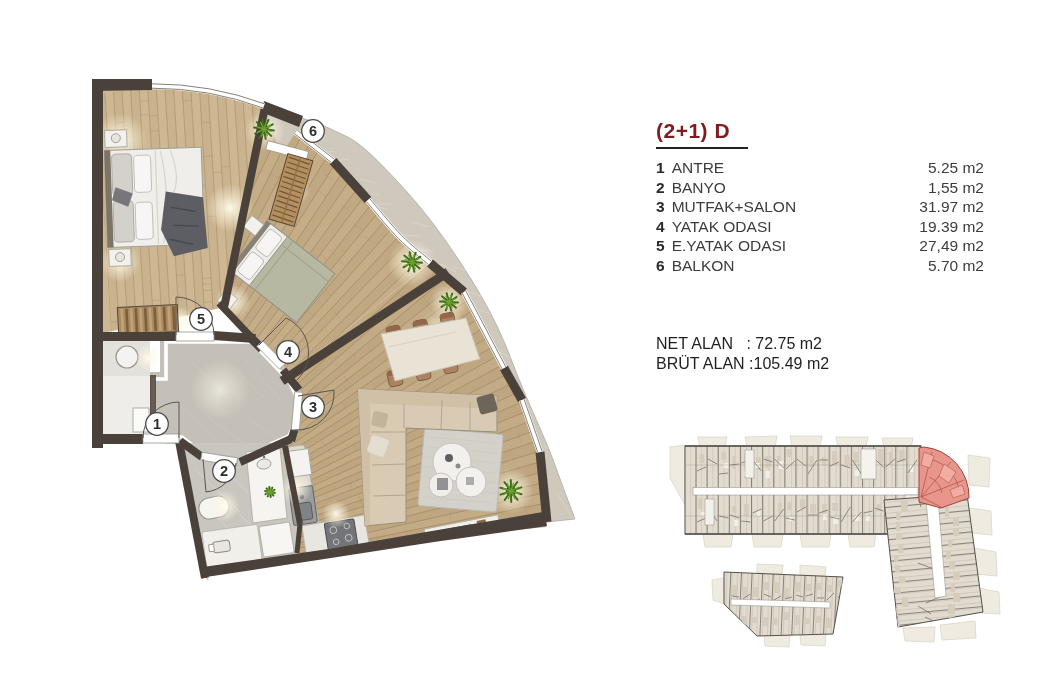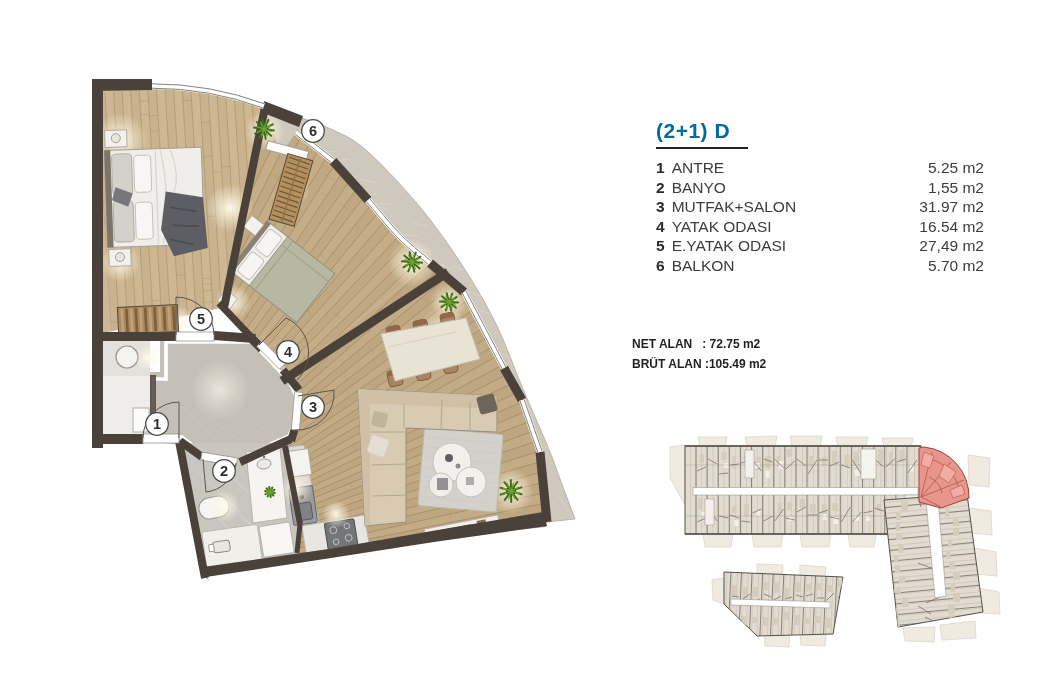--- a/index.html
+++ b/index.html
@@ -1,23 +1,23 @@
 <!DOCTYPE html>
 <html><head><meta charset="utf-8">
 <style>
 html,body{margin:0;padding:0;background:#ffffff;width:1058px;height:673px;overflow:hidden;}
 body{font-family:"Liberation Sans",sans-serif;position:relative;}
 .t{position:absolute;color:#3c3c3e;}
-#title{left:656px;top:119px;font-size:21px;font-weight:bold;color:#0369a1;letter-spacing:0.5px;}
+#title{left:656px;top:119px;font-size:21px;font-weight:bold;color:#7f1d1d;letter-spacing:0.5px;}
 #title .ul{display:inline-block;border-bottom:2.6px solid #222;padding-bottom:4px;padding-right:18px;}
 #list{left:656px;top:158px;width:328px;font-size:15.5px;color:#3c3c3e;}
 #list .row{display:flex;height:19.6px;line-height:19.6px;}
 #list b{font-weight:bold;color:#2b2b2d;margin-right:7px;}
 #list .v{margin-left:auto;}
-#net{left:632px;top:334px;font-size:12px;font-weight:bold;color:#1f1f1f;line-height:20px;}
+#net{left:656px;top:334px;font-size:16px;font-weight:normal;color:#1f1f1f;line-height:20px;}
 </style></head>
 <body>
 <svg width="1058" height="673" viewBox="0 0 1058 673" style="position:absolute;left:0;top:0">
 <defs>
 <radialGradient id="glow">
         <stop offset="0%" stop-color="#fffdf2" stop-opacity="0.95"></stop>
         <stop offset="45%" stop-color="#fdf6e0" stop-opacity="0.55"></stop>
         <stop offset="100%" stop-color="#fdf6e0" stop-opacity="0"></stop>
       </radialGradient>
 <radialGradient id="glowS">
@@ -729,16 +729,16 @@
 <path d="M919,448 L924,447 A50,50 0 0 1 969,498 L941,508 L919,502 Z" fill="#e8968c" stroke="#a04338" stroke-width="1"></path>
 <path d="M921,497 L932,452 M921,497 L951,462 M921,497 L964,480 M921,497 L941,507" stroke="#b2564b" stroke-width="0.8" fill="none"></path>
 <path d="M929,477 A22,22 0 0 1 942,493 M925,458 A40,40 0 0 1 959,489" stroke="#b2564b" stroke-width="0.8" fill="none"></path>
 <path d="M924,452 L934,456 L930,468 L921,465 Z M944,464 L956,472 L949,483 L939,476 Z M950,490 L962,485 L965,494 L953,498 Z" fill="#f1ada3" stroke="#b2564b" stroke-width="0.6"></path>
 </svg>
 <div class="t" id="title"><span class="ul">(2+1) D</span></div>
 <div class="t" id="list">
 <div class="row"><b>1</b> ANTRE<span class="v">5.25 m2</span></div>
 <div class="row"><b>2</b> BANYO<span class="v">1,55 m2</span></div>
 <div class="row"><b>3</b> MUTFAK+SALON<span class="v">31.97 m2</span></div>
-<div class="row"><b>4</b> YATAK ODASI<span class="v">16.54 m2</span></div>
+<div class="row"><b>4</b> YATAK ODASI<span class="v">19.39 m2</span></div>
 <div class="row"><b>5</b> E.YATAK ODASI<span class="v">27,49 m2</span></div>
 <div class="row"><b>6</b> BALKON<span class="v">5.70 m2</span></div>
 </div>
 <div class="t" id="net">NET ALAN&nbsp;&nbsp;&nbsp;: 72.75 m2<br>BRÜT ALAN :105.49 m2</div>
 </body></html>

